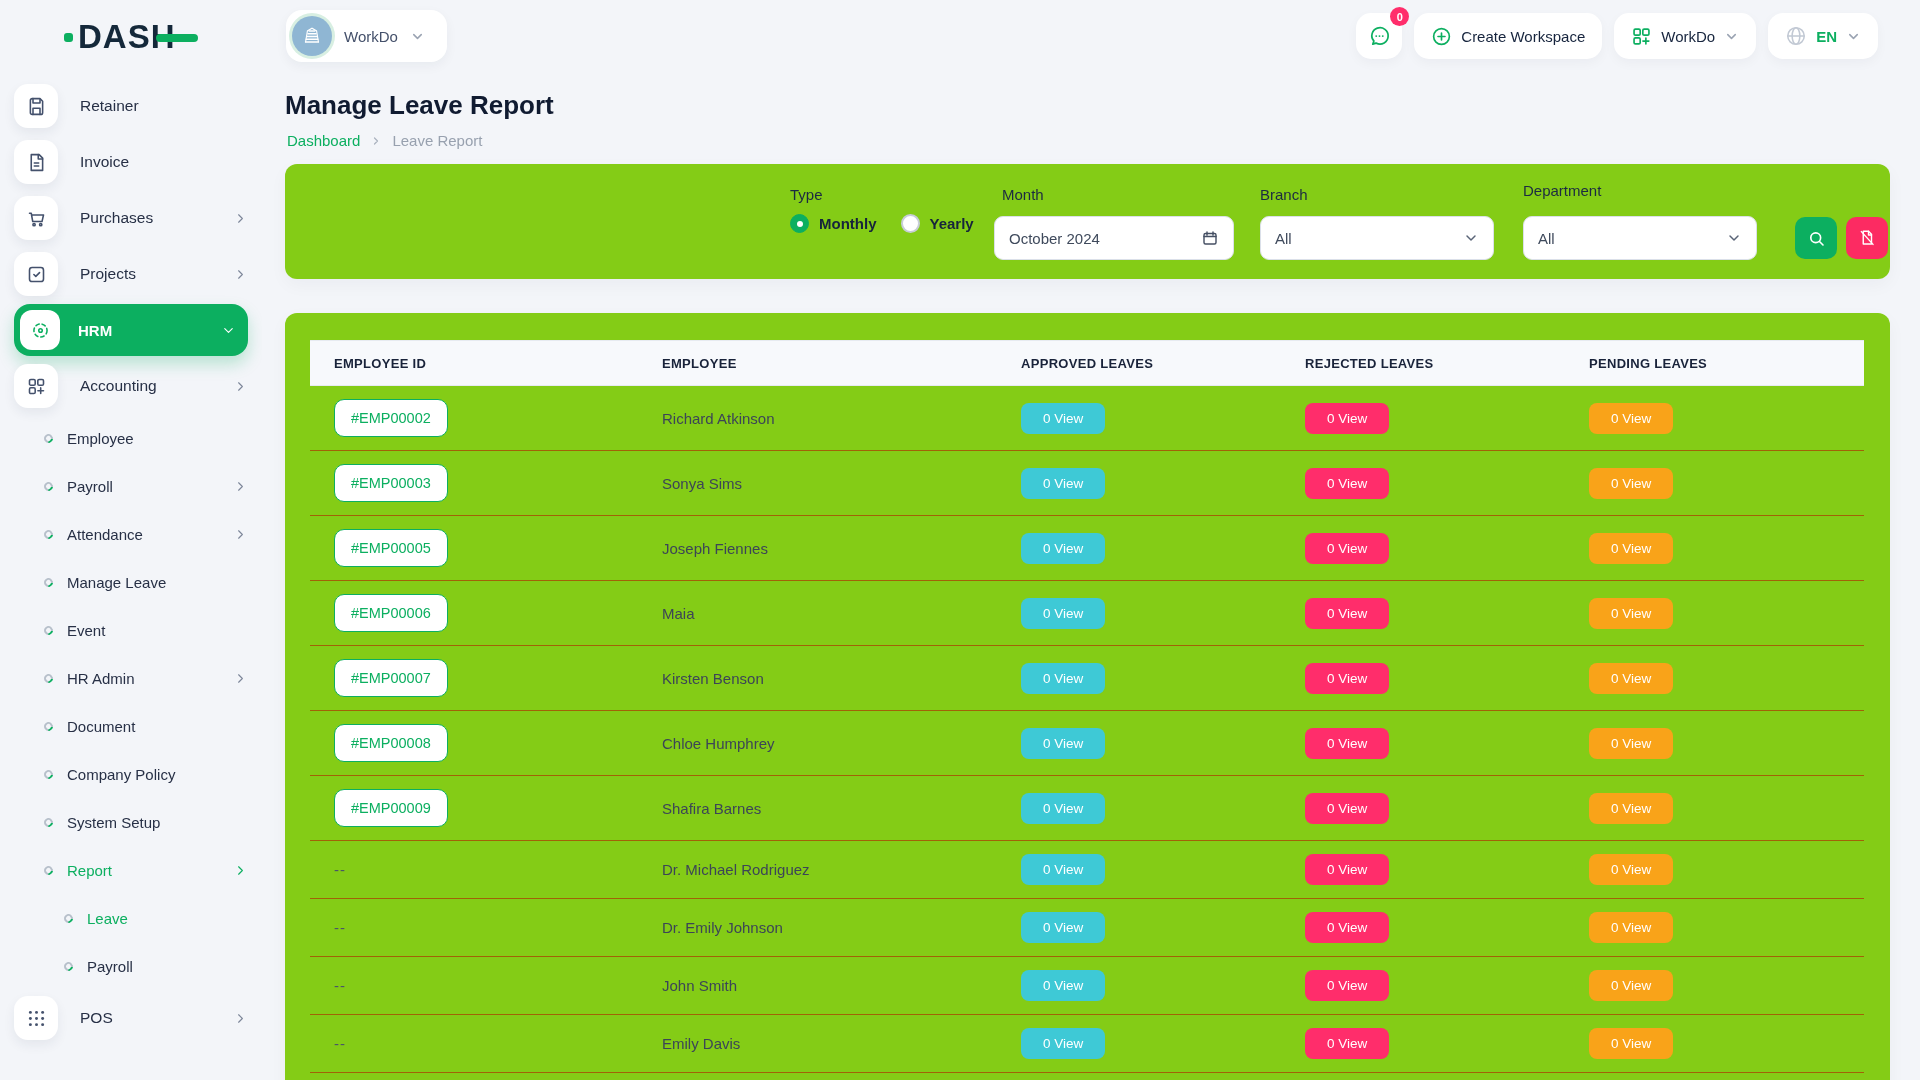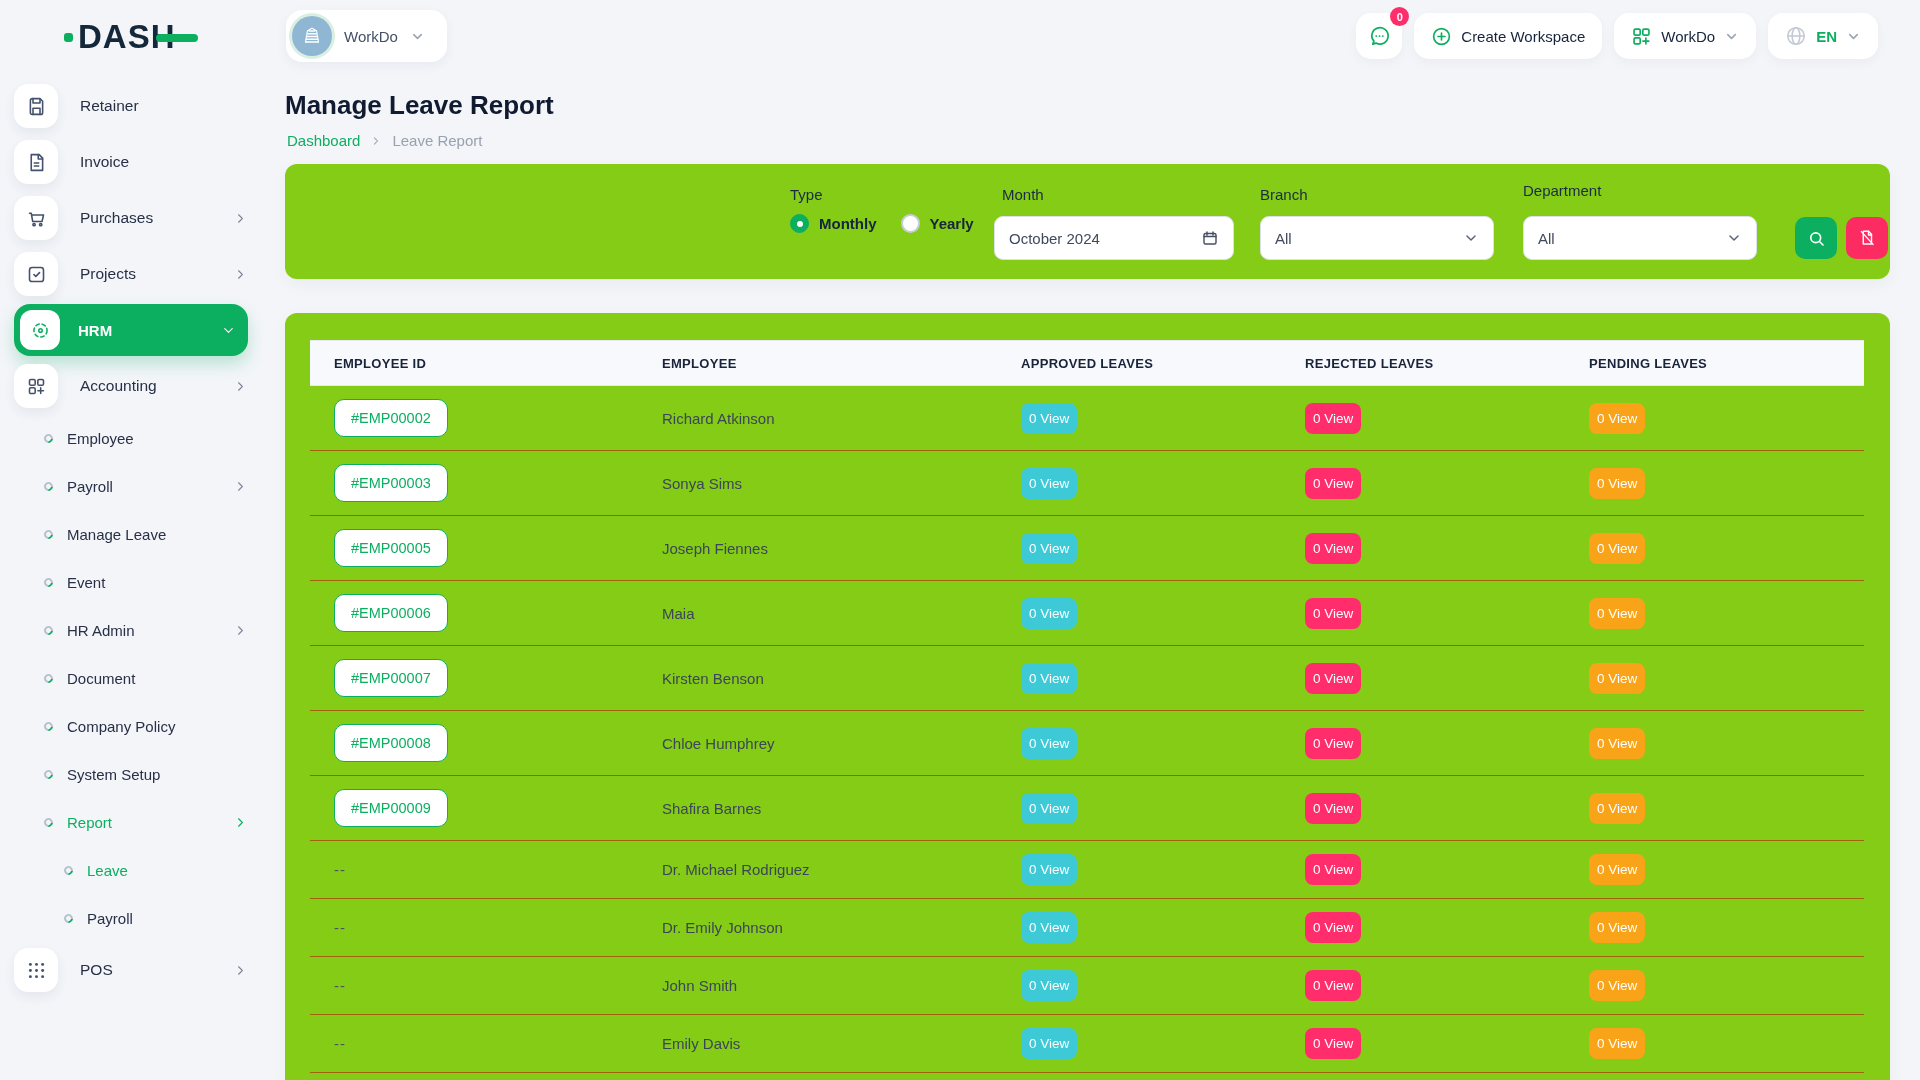--- a/index.html
+++ b/index.html
@@ -69,21 +69,21 @@
   .btn-reset{background:#fc2b62}
 
   .table-card{left:0;top:241px;width:1605px;height:900px;padding:27px 25px 0}
   table{border-collapse:collapse;table-layout:fixed;width:1554px}
   col.c1{width:328px}col.c2{width:359px}col.c3{width:284px}col.c4{width:284px}col.c5{width:299px}
   thead td{background:#f7f9fc;border-top:1px solid var(--border);border-bottom:1px solid var(--border);height:45px;font-size:13px;font-weight:700;color:#19233a;letter-spacing:.3px;padding-left:24px}
   tbody td{border-bottom:1px solid #a16207;height:53px;padding:13px 0 13px 24px;vertical-align:middle}
   .emp-name{font-size:15px;color:#3c4557}
   .no-id{font-size:15px;color:#4a5568;letter-spacing:1px}
   .badge-emp{display:inline-block;border:1px solid var(--primary);color:var(--primary);font-size:14.5px;padding:10px 16px;border-radius:10px;background:#fff;cursor:pointer}
-  .badge-view{display:inline-block;color:#fff;font-size:13.5px;font-weight:500;padding:8px 8px;border-radius:8px;cursor:pointer}
+  .badge-view{display:inline-block;color:#fff;font-size:13.5px;font-weight:500;padding:8px 22px;border-radius:8px;cursor:pointer}
   .v-info{background:var(--info)}
   .v-danger{background:var(--danger)}
   .v-warn{background:var(--warning)}
 </style>
 </head>
 <body>
 
 <div class="topbar">
   <div class="logo">
     <span class="logo-dot"></span>
@@ -246,20 +246,29 @@
         </svg>
       </span>
     </div>
     <div class="s-item l1">
       <span class="dot"></span>
       <span class="lbl">Employee</span>
     </div>
     <div class="s-item l1">
       <span class="dot"></span>
       <span class="lbl">Payroll</span>
+      <span class="chev">
+        <svg width="15" height="15" viewBox="0 0 24 24" fill="none" stroke="currentColor" stroke-width="1.8" stroke-linecap="round" stroke-linejoin="round">
+          <path d="M9 6l6 6-6 6"></path>
+        </svg>
+      </span>
+    </div>
+    <div class="s-item l1">
+      <span class="dot"></span>
+      <span class="lbl">Attendance</span>
       <span class="chev">
         <svg width="15" height="15" viewBox="0 0 24 24" fill="none" stroke="currentColor" stroke-width="1.8" stroke-linecap="round" stroke-linejoin="round">
           <path d="M9 6l6 6-6 6"></path>
         </svg>
       </span>
     </div>
     <div class="s-item l1">
       <span class="dot"></span>
       <span class="lbl">Manage Leave</span>
     </div>

